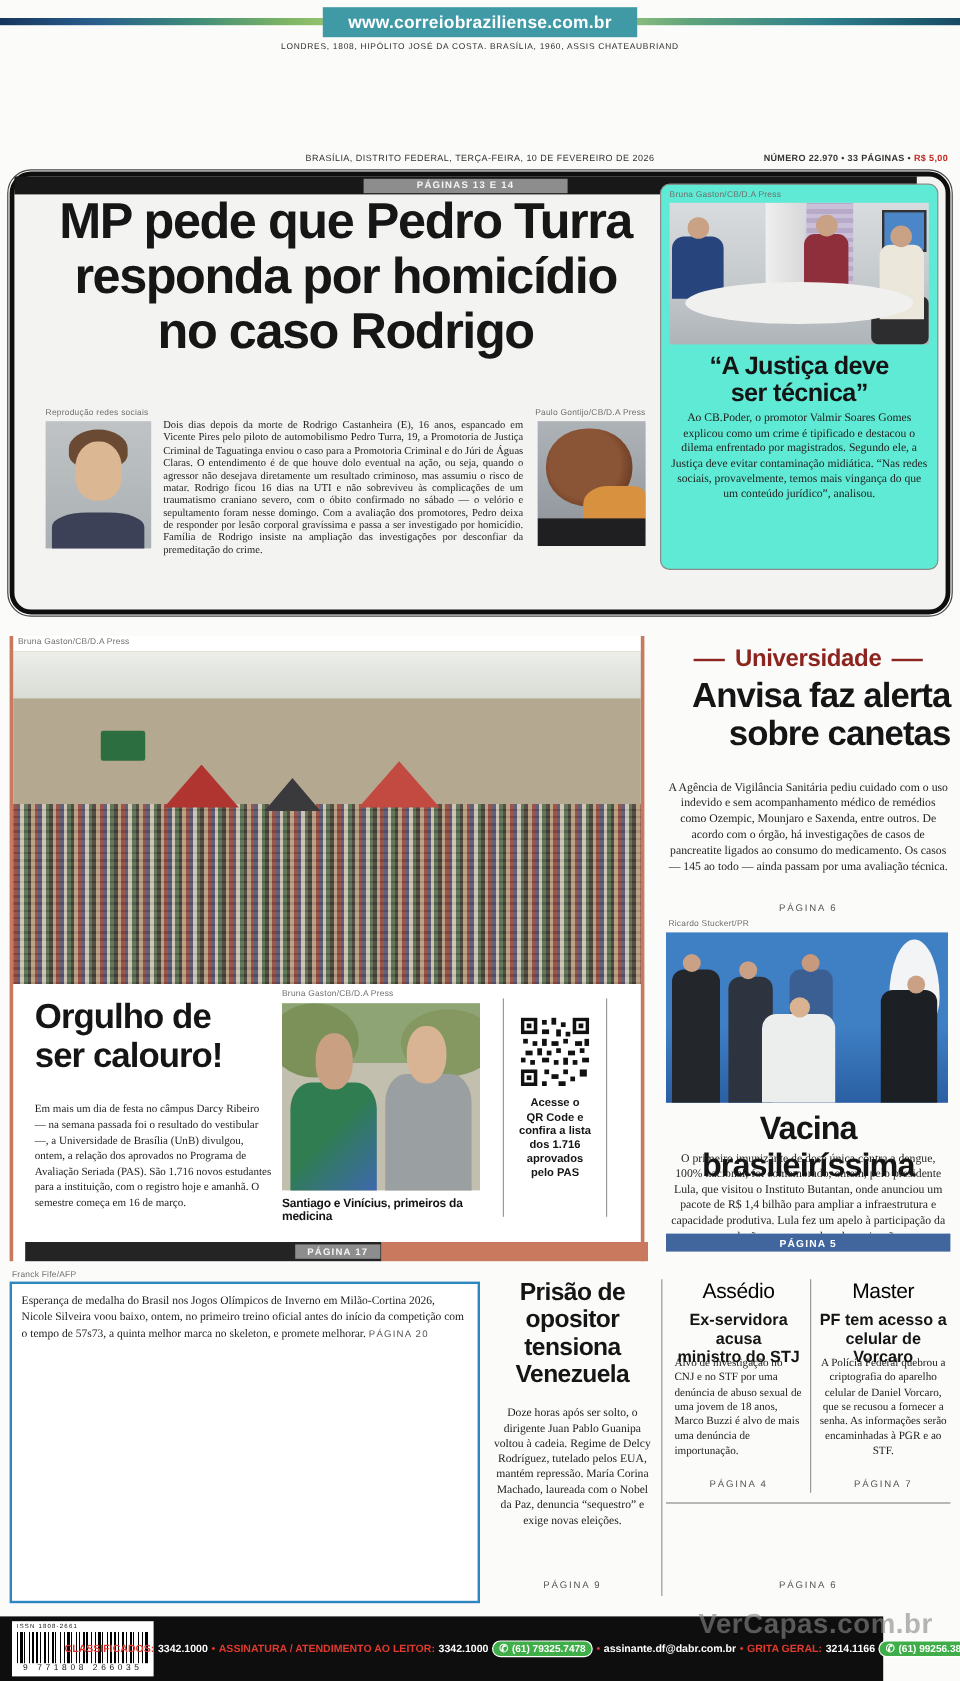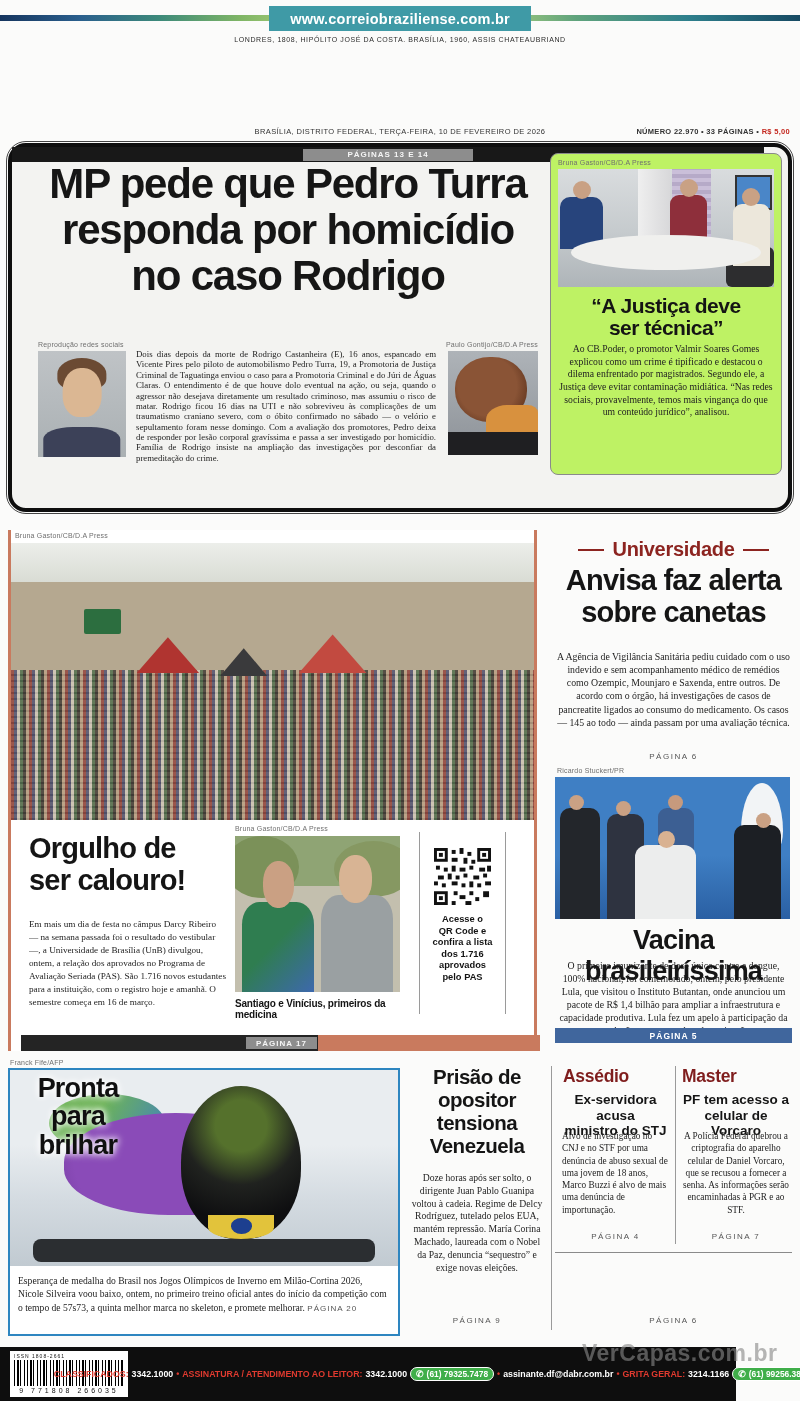--- a/index.html
+++ b/index.html
@@ -27,21 +27,21 @@
 .lead-hl{left:10px;top:14px;width:532px;text-align:center;font-weight:800;font-size:42px;line-height:1.1;
  letter-spacing:-1.2px;color:#161616}
 .lead-credit-l{left:26px;top:194px}
 .lead-photo-l{left:26px;top:204px;width:88px;height:106px}
 .lead-body{left:124px;top:202px;width:300px;font-size:8.8px;line-height:1.18;text-align:justify;color:#1d1d1d}
 .lead-credit-r{left:434px;top:194px}
 .lead-photo-r{left:436px;top:204px;width:90px;height:104px}
 .pages-bar{left:12px;bottom:8px;width:752px;height:15px;background:#181818;display:flex;align-items:center;justify-content:center}
 .pages-label{background:#8d8d8d;color:#f5f5f5;font-weight:700;font-size:8px;letter-spacing:1px;padding:1.5px 44px}
 
-.cbp-box{right:6px;top:6px;width:232px;height:322px;background:#bef264;border:1px solid #8a8a8a;border-radius:8px;padding:5px 7px}
+.cbp-box{right:6px;top:6px;width:232px;height:322px;background:#5eead4;border:1px solid #8a8a8a;border-radius:8px;padding:5px 7px}
 .cbp-photo{position:relative;width:100%;height:118px;margin-top:3px}
 .cbp-hl{text-align:center;font-weight:800;font-size:21px;line-height:1.05;letter-spacing:-.5px;margin-top:8px;color:#141414}
 .cbp-body{text-align:center;font-size:9.7px;line-height:1.3;margin-top:4px;color:#222}
 
 .unb-section{left:8px;top:530px;width:529px;height:521px;background:#fff;
  border-left:3px solid #c97a5e;border-right:3px solid #c97a5e}
 .unb-credit-top{left:4px;top:2px}
 .crowd{left:0;top:13px;width:523px;height:277px}
 .unb-hl{left:18px;top:303px;width:200px;font-weight:800;font-size:29px;line-height:1.1;letter-spacing:-.8px;color:#151515}
 .unb-body{left:18px;top:388px;width:198px;font-size:9.2px;line-height:1.42;color:#1d1d1d}
@@ -52,21 +52,21 @@
 .qr-rule-r{left:494px;top:302px;width:1px;height:182px;background:#9a9a9a}
 .qr-code{left:423px;top:318px;width:57px;height:57px}
 .qr-text{left:406px;top:384px;width:91px;text-align:center;font-weight:700;font-size:9.3px;line-height:1.25;color:#141414}
 .unb-bar-dark{left:10px;top:505px;width:297px;height:16px;background:#242424;display:flex;align-items:center}
 .unb-page-label{margin-left:225px;background:#8d8d8d;color:#f5f5f5;font-weight:700;font-size:8px;letter-spacing:1px;padding:1.5px 10px;white-space:nowrap}
 .unb-bar-salmon{left:307px;top:505px;width:222px;height:16px;background:#c97a5e}
 
 .kicker-red{left:555px;top:538px;width:237px;display:flex;align-items:center;gap:8px;justify-content:center;
  color:#8c2420;font-weight:800;font-size:20px;letter-spacing:-.3px}
 .kicker-red::before,.kicker-red::after{content:"";flex:0 0 26px;height:2px;background:#8c2420}
-.anvisa-hl{left:555px;top:564px;width:237px;text-align:center;font-weight:800;font-size:29px;line-height:1.12;letter-spacing:-.8px;color:#151515}
+.anvisa-hl{left:555px;top:564px;width:237px;text-align:right;font-weight:800;font-size:29px;line-height:1.12;letter-spacing:-.8px;color:#151515}
 .anvisa-body{left:556px;top:650px;width:235px;text-align:center;font-size:9.8px;line-height:1.34;color:#1d1d1d}
 .pagelabel{font-size:8px;color:#555;letter-spacing:1.5px;text-align:center;font-weight:400}
 .anvisa-page{left:555px;top:752px;width:237px}
 .vac-credit{left:557px;top:767px}
 .vac-photo{left:555px;top:777px;width:235px;height:142px}
 .vac-hl{left:555px;top:925px;width:237px;text-align:center;font-weight:800;font-size:27px;letter-spacing:-.8px;color:#151515}
 .vac-body{left:556px;top:959px;width:235px;text-align:center;font-size:9.8px;line-height:1.33;color:#1d1d1d}
 .vac-page-bar{left:555px;top:1028px;width:237px;height:15px;background:#40669d;color:#fff;font-weight:700;
  font-size:8.5px;letter-spacing:1px;display:flex;align-items:center;justify-content:center}
 
@@ -75,21 +75,21 @@
 .skel-photo{position:relative;width:100%;height:196px}
 .skel-hl{position:absolute;left:8px;top:4px;width:120px;text-align:center;font-weight:800;font-size:27px;line-height:1.05;
  letter-spacing:-.8px;color:#101010;text-shadow:0 0 6px #fff,0 0 10px #fff;z-index:4}
 .skel-caption{padding:8px 8px 0 8px;font-size:9.6px;line-height:1.4;color:#1d1d1d}
 .skel-page{font-family:"Liberation Sans",sans-serif;font-size:8px;color:#555;letter-spacing:1px;font-weight:400}
 .ven-hl{left:408px;top:1066px;width:138px;text-align:center;font-weight:800;font-size:20.5px;line-height:1.12;letter-spacing:-.5px;color:#151515}
 .ven-body{left:411px;top:1172px;width:132px;text-align:center;font-size:9.7px;line-height:1.32;color:#1d1d1d}
 .ven-page{left:408px;top:1316px;width:138px}
 .vrule-a{left:551px;top:1066px;width:1px;height:264px;background:#9a9a9a}
 .vrule-b{left:675px;top:1066px;width:1px;height:178px;background:#9a9a9a}
-.kicker-teal{color:#7f1d1d;font-weight:700;font-size:17.5px;letter-spacing:-.3px;}
+.kicker-teal{color:#000000;font-weight:400;font-size:17.5px;letter-spacing:-.3px;text-align:center}
 .stj-kicker{left:563px;top:1066px;width:105px}
 .stj-hl{left:560px;top:1092px;width:111px;text-align:center;font-weight:800;font-size:13.5px;line-height:1.15;color:#151515}
 .stj-body{left:562px;top:1130px;width:107px;text-align:left;font-size:9.3px;line-height:1.32;color:#1d1d1d}
 .stj-page{left:563px;top:1232px;width:105px}
 .vor-kicker{left:682px;top:1066px;width:108px}
 .vor-hl{left:680px;top:1092px;width:112px;text-align:center;font-weight:800;font-size:13.5px;line-height:1.15;color:#151515}
 .vor-body{left:681px;top:1130px;width:110px;text-align:center;font-size:9.3px;line-height:1.32;color:#1d1d1d}
 .vor-page{left:682px;top:1232px;width:108px}
 .hrule{left:555px;top:1252px;width:237px;height:1px;background:#8a8a8a}
 .pilot-hl{left:553px;top:1260px;width:241px;text-align:center;font-weight:800;font-size:19.5px;line-height:1.15;letter-spacing:-.5px;color:#151515}
@@ -339,31 +339,20 @@
     <div class="hd hd3"></div>
     <div class="hd hd4"></div>
     <div class="hd hd5"></div>
   </div>
   <div class="abs vac-hl">Vacina brasileiríssima</div>
   <div class="abs vac-body serif">O primeiro imunizante de dose única contra a dengue, 100% nacional, foi comemorado, ontem, pelo presidente Lula, que visitou o Instituto Butantan, onde anunciou um pacote de R$ 1,4 bilhão para ampliar a infraestrutura e capacidade produtiva. Lula fez um apelo à participação da população nas campanhas de vacinação.</div>
   <div class="abs vac-page-bar">PÁGINA 5</div>
 
   <div class="abs credit skel-credit">Franck Fife/AFP</div>
   <div class="abs skel-box">
-    <div class="ph-rel skel-photo skel">
-      <div class="panel"></div>
-      <div class="suit"></div>
-      <div class="sled"></div>
-      <div class="helmet"></div>
-      <div class="chin"></div>
-      <div class="globe"></div>
-      <div class="skel-hl pre">Pronta
-para
-brilhar</div>
-    </div>
     <div class="skel-caption serif"><span>Esperança de medalha do Brasil nos Jogos Olímpicos de Inverno em Milão-Cortina 2026, Nicole Silveira voou baixo, ontem, no primeiro treino oficial antes do início da competição com o tempo de 57s73, a quinta melhor marca no skeleton, e promete melhorar. </span><span class="skel-page">PÁGINA 20</span></div>
   </div>
 
   <div class="abs ven-body serif">Doze horas após ser solto, o dirigente Juan Pablo Guanipa voltou à cadeia. Regime de Delcy Rodríguez, tutelado pelos EUA, mantém repressão. María Corina Machado, laureada com o Nobel da Paz, denuncia “sequestro” e exige novas eleições.</div>
   <div class="abs ven-hl pre">Prisão de
 opositor
 tensiona
 Venezuela</div>
   <div class="abs pagelabel ven-page">PÁGINA 9</div>
 

